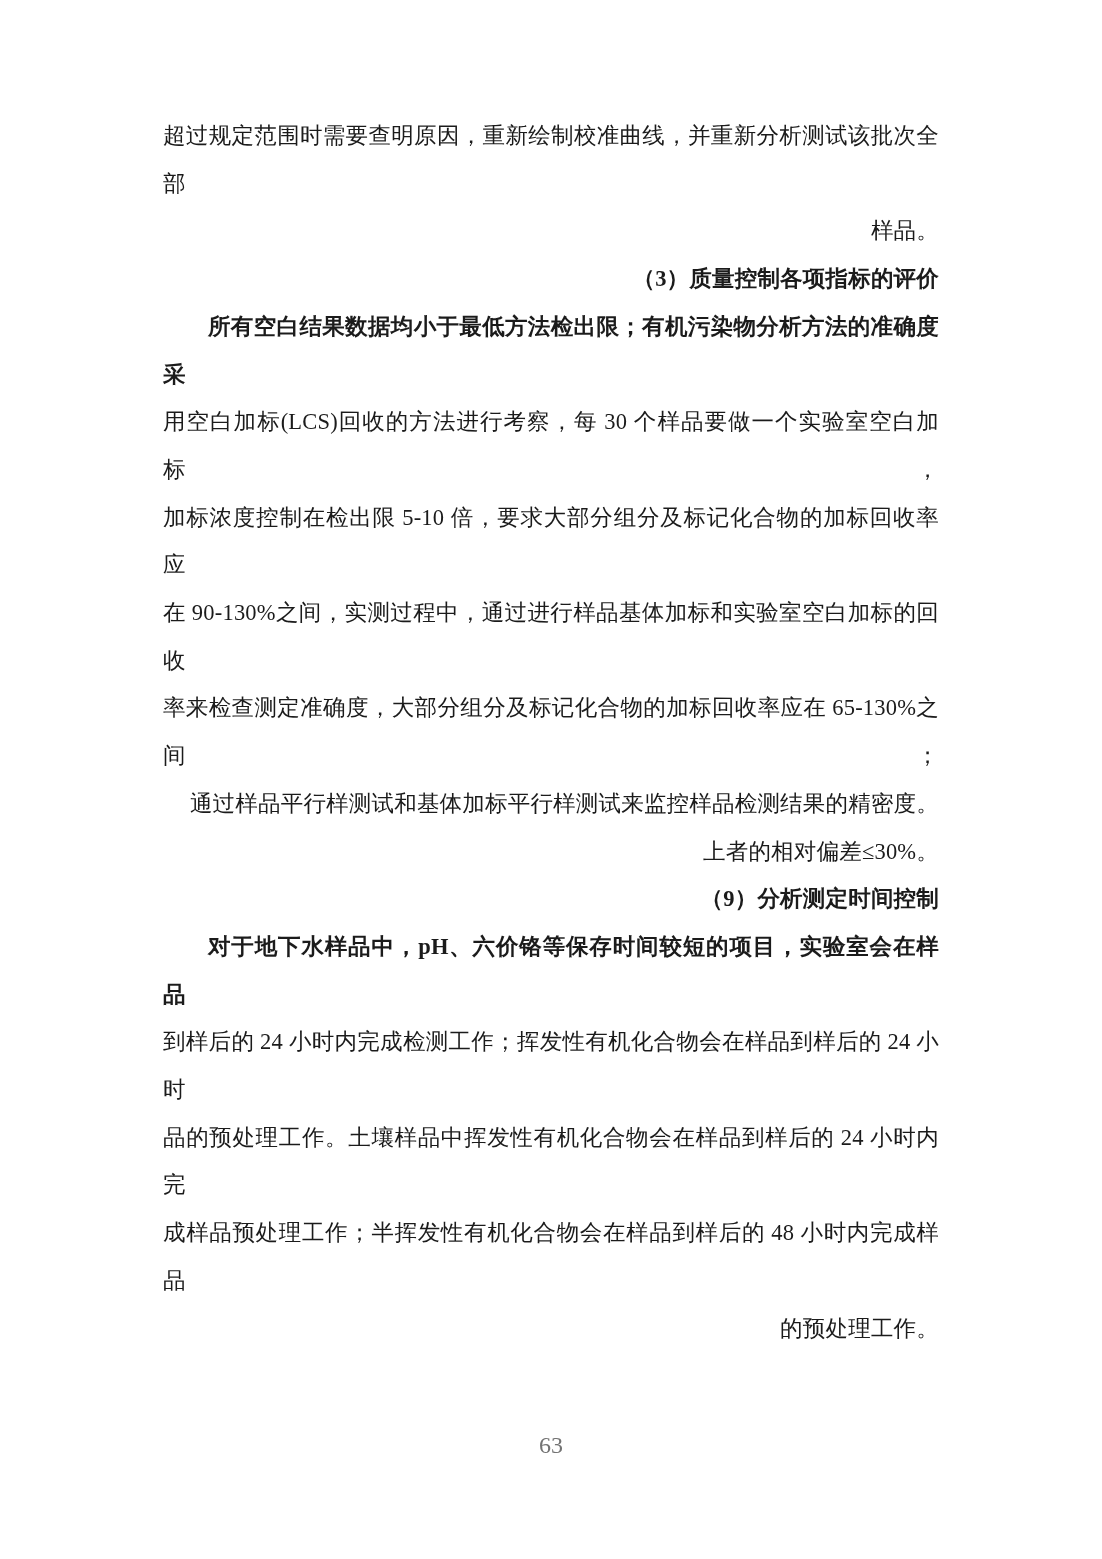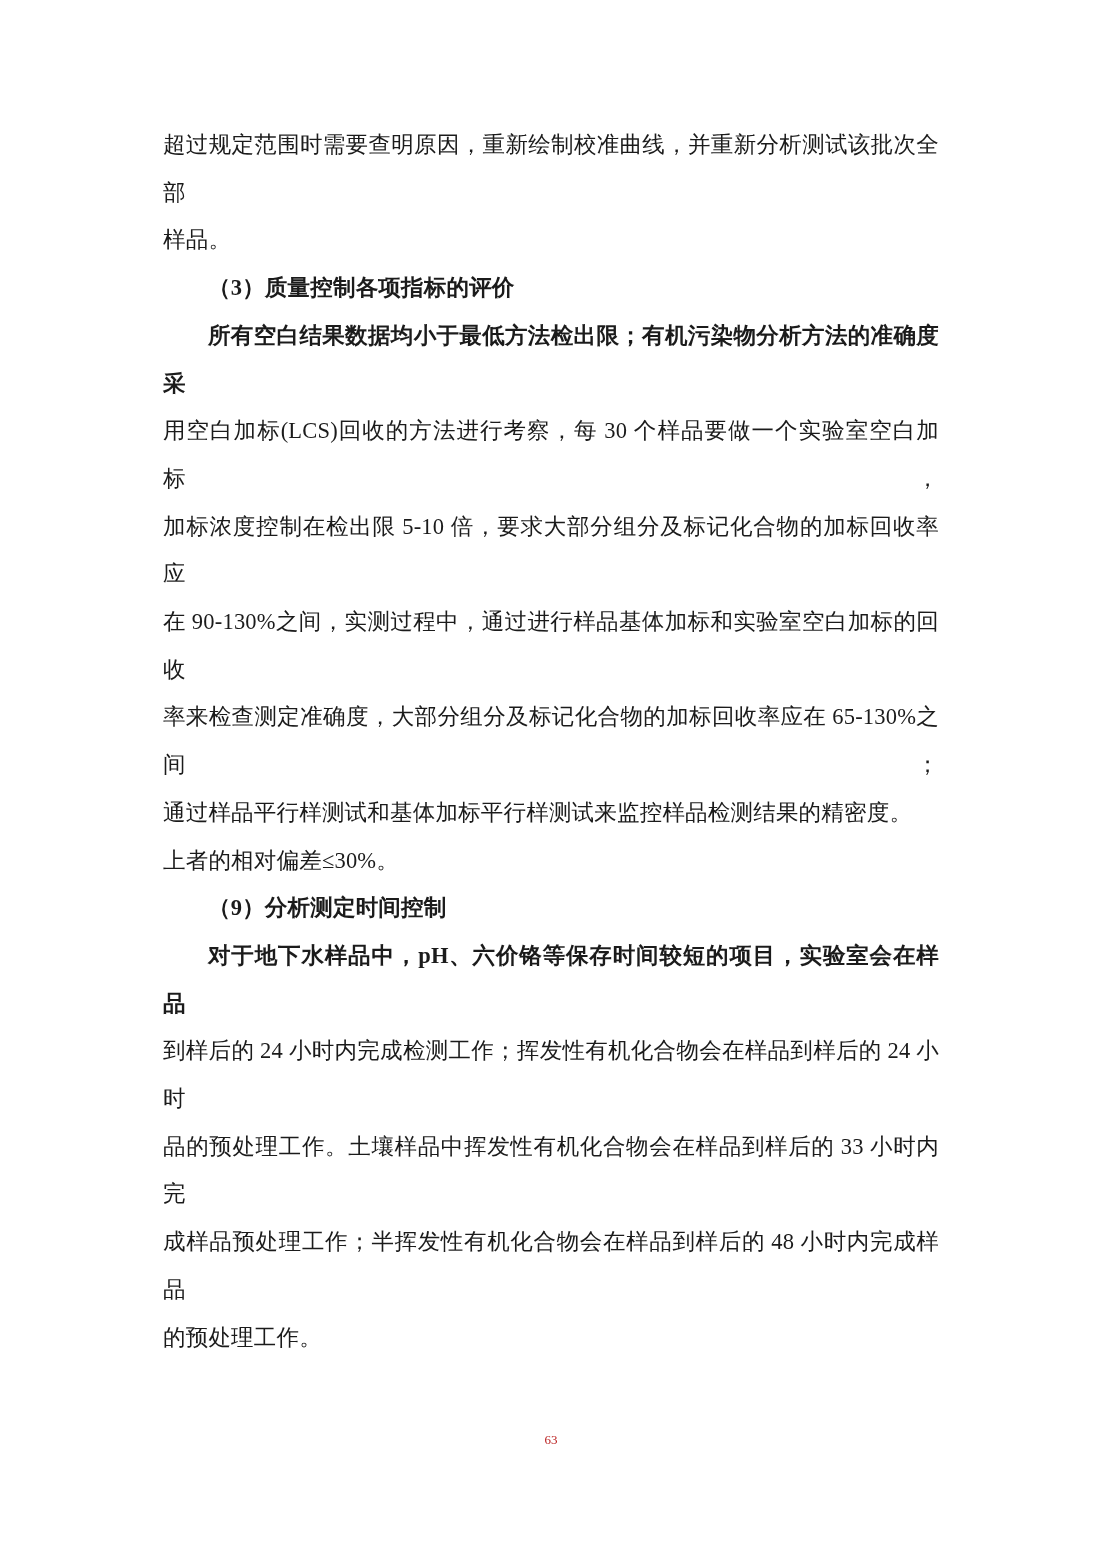--- a/index.html
+++ b/index.html
@@ -11,64 +11,64 @@
     position: relative;
     width: 1102px;
     height: 1559px;
     background: #ffffff;
     overflow: hidden;
     font-family: "Liberation Serif", "DejaVu Serif", serif;
   }
   .content {
     position: absolute;
     left: 163px;
-    top: 121px;
+    top: 112px;
     width: 776px;
   }
   .line {
     font-size: 22.5px;
     line-height: 47.7px;
     color: #1b1b1b;
     letter-spacing: 0.2px;
-    text-align: left;
+    text-align: right;
   }
   .line.fill {
     text-align: justify;
     text-align-last: justify;
   }
   .line.indent {
     text-indent: 45px;
     font-weight: bold;
   }
   .page-number {
     position: absolute;
     top: 1432px;
     left: 0;
     width: 100%;
     text-align: center;
-    font-size: 13px;
-    color: #b91c1c;
+    font-size: 24px;
+    color: #737373;
   }
 </style>
 </head>
 <body>
 
 <div class="page">
   <div class="content" id="text-body">
       <div class="line fill">超过规定范围时需要查明原因，重新绘制校准曲线，并重新分析测试该批次全部</div>
       <div class="line">样品。</div>
       <div class="line indent">（3）质量控制各项指标的评价</div>
       <div class="line fill indent">所有空白结果数据均小于最低方法检出限；有机污染物分析方法的准确度采</div>
       <div class="line fill">用空白加标(LCS)回收的方法进行考察，每 30 个样品要做一个实验室空白加标，</div>
       <div class="line fill">加标浓度控制在检出限 5-10 倍，要求大部分组分及标记化合物的加标回收率应</div>
       <div class="line fill">在 90-130%之间，实测过程中，通过进行样品基体加标和实验室空白加标的回收</div>
       <div class="line fill">率来检查测定准确度，大部分组分及标记化合物的加标回收率应在 65-130%之间；</div>
       <div class="line">通过样品平行样测试和基体加标平行样测试来监控样品检测结果的精密度。</div>
       <div class="line">上者的相对偏差≤30%。</div>
       <div class="line indent">（9）分析测定时间控制</div>
       <div class="line fill indent">对于地下水样品中，pH、六价铬等保存时间较短的项目，实验室会在样品</div>
       <div class="line fill">到样后的 24 小时内完成检测工作；挥发性有机化合物会在样品到样后的 24 小时</div>
-      <div class="line fill">品的预处理工作。土壤样品中挥发性有机化合物会在样品到样后的 33 小时内完</div>
+      <div class="line fill">品的预处理工作。土壤样品中挥发性有机化合物会在样品到样后的 24 小时内完</div>
       <div class="line fill">成样品预处理工作；半挥发性有机化合物会在样品到样后的 48 小时内完成样品</div>
       <div class="line">的预处理工作。</div>
     </div>
   <div class="page-number">63</div>
 </div>
 
 </body></html>

